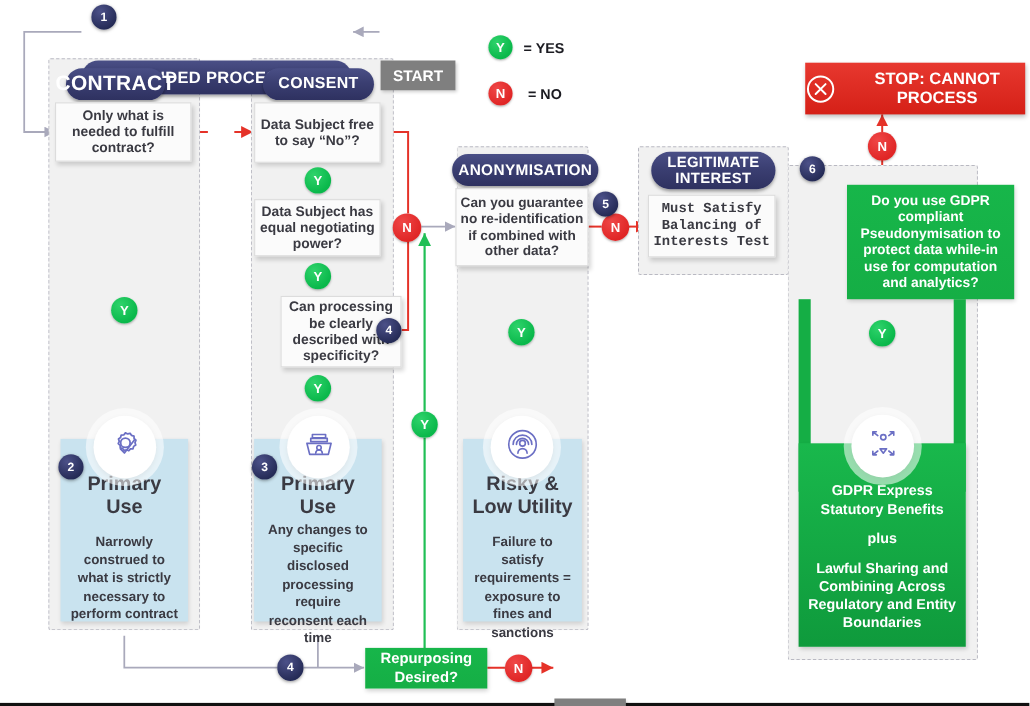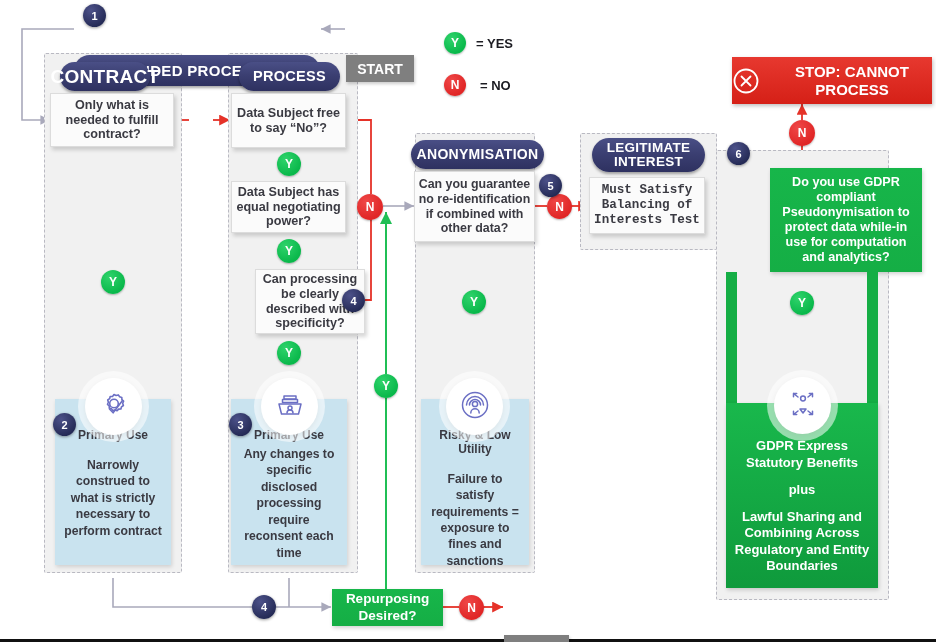--- a/index.html
+++ b/index.html
@@ -40,21 +40,21 @@
     padding:4px 3px;
   }
 
   
   .outcome{
     background:#c9e3ef;
     box-shadow:1px 2px 4px rgba(0,0,0,.14);
     display:flex;flex-direction:column;align-items:center;
     text-align:center;color:#3a3a42;
   }
-  .outcome .o-title{font-weight:bold;font-size:12px;line-height:1.15;}
+  .outcome .o-title{font-weight:bold;font-size:18px;line-height:1.15;}
   .outcome .o-body{font-weight:bold;font-size:12.2px;line-height:1.35;}
 
   
   .greenbox{
     background:linear-gradient(180deg,#17b64a 0%,#15ae45 100%);
     color:#fff;font-weight:bold;text-align:center;line-height:1.2;
     display:flex;align-items:center;justify-content:center;
     box-shadow:1px 2px 4px rgba(0,0,0,.18);
   }
   .greenpanel{
@@ -238,21 +238,21 @@
   </div>
   <div class="abs outcome" style="left:55px;top:399px;width:116px;height:166px;padding:30px 8px 10px;">
     <div class="o-title">Primary Use</div>
     <div class="o-body" style="margin-top:14px;">Narrowly construed to what is strictly necessary to perform contract</div>
   </div>
   <div class="abs stepdot" style="left:53px;top:413px;width:23px;height:23px;z-index:5;">
     <span>2</span>
   </div>
 
   <div class="abs pill" style="left:239px;top:62px;width:101px;height:29px;font-size:14.5px;">
-    <span>PROCESS</span>
+    <span>CONSENT</span>
   </div>
   <div class="abs qbox" style="left:231px;top:93px;width:115px;height:55px;font-size:12.6px;">
     <span>Data Subject free to say “No”?</span>
   </div>
   <div class="abs badge y" style="left:277px;top:152px;width:24px;height:24px;">
     <span>Y</span>
   </div>
   <div class="abs qbox" style="left:231px;top:181px;width:115px;height:52px;font-size:12.6px;">
     <span>Data Subject has equal negotiating power?</span>
   </div>

